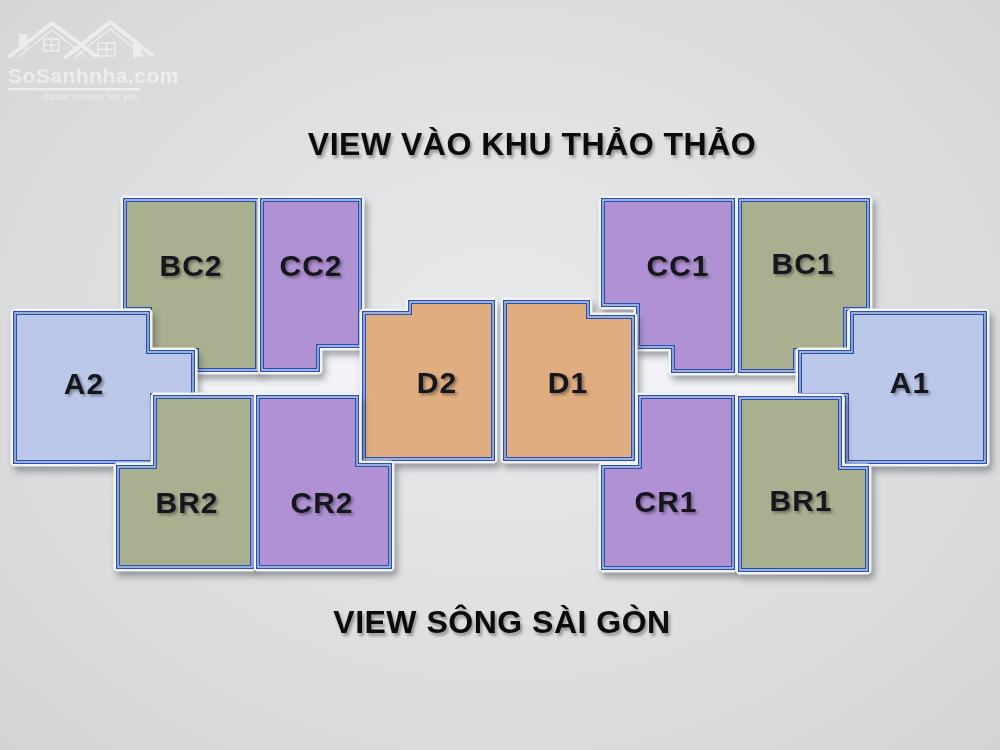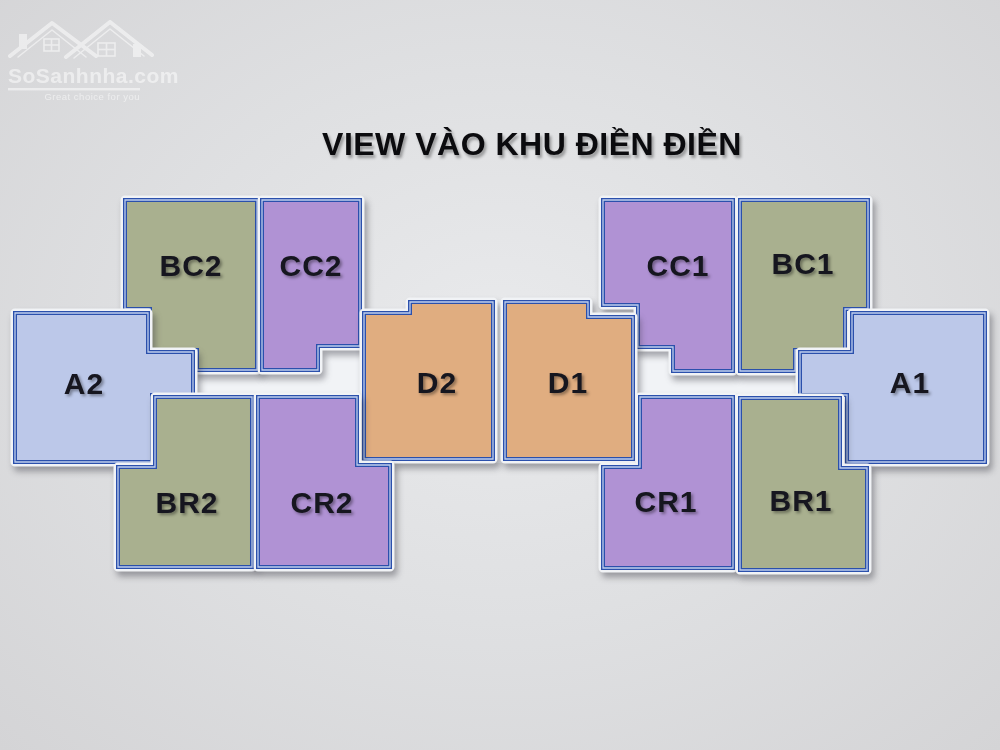--- a/index.html
+++ b/index.html
@@ -150,14 +150,15 @@
         <rect class="pane" x="98" y="43" width="17" height="13"></rect>
         <line class="pane" x1="106.5" y1="43" x2="106.5" y2="56"></line>
         <line class="pane" x1="98" y1="49.5" x2="115" y2="49.5"></line>
       </g>
       <text class="brand" x="8" y="83">SoSanhnha.com</text>
       <rect class="underline" x="8" y="88" width="132" height="2.4"></rect>
       <text class="tagline" x="140" y="100">Great choice for you</text>
     </g>
   </svg>
 
-  <div class="title title-top">VIEW VÀO KHU ĐIỀN ĐIỀN</div>
+  <div class="title title-top">VIEW VÀO KHU THẢO THẢO</div>
+  <div class="title title-bottom">VIEW SÔNG SÀI GÒN</div>
 </div>
 
 </body></html>

